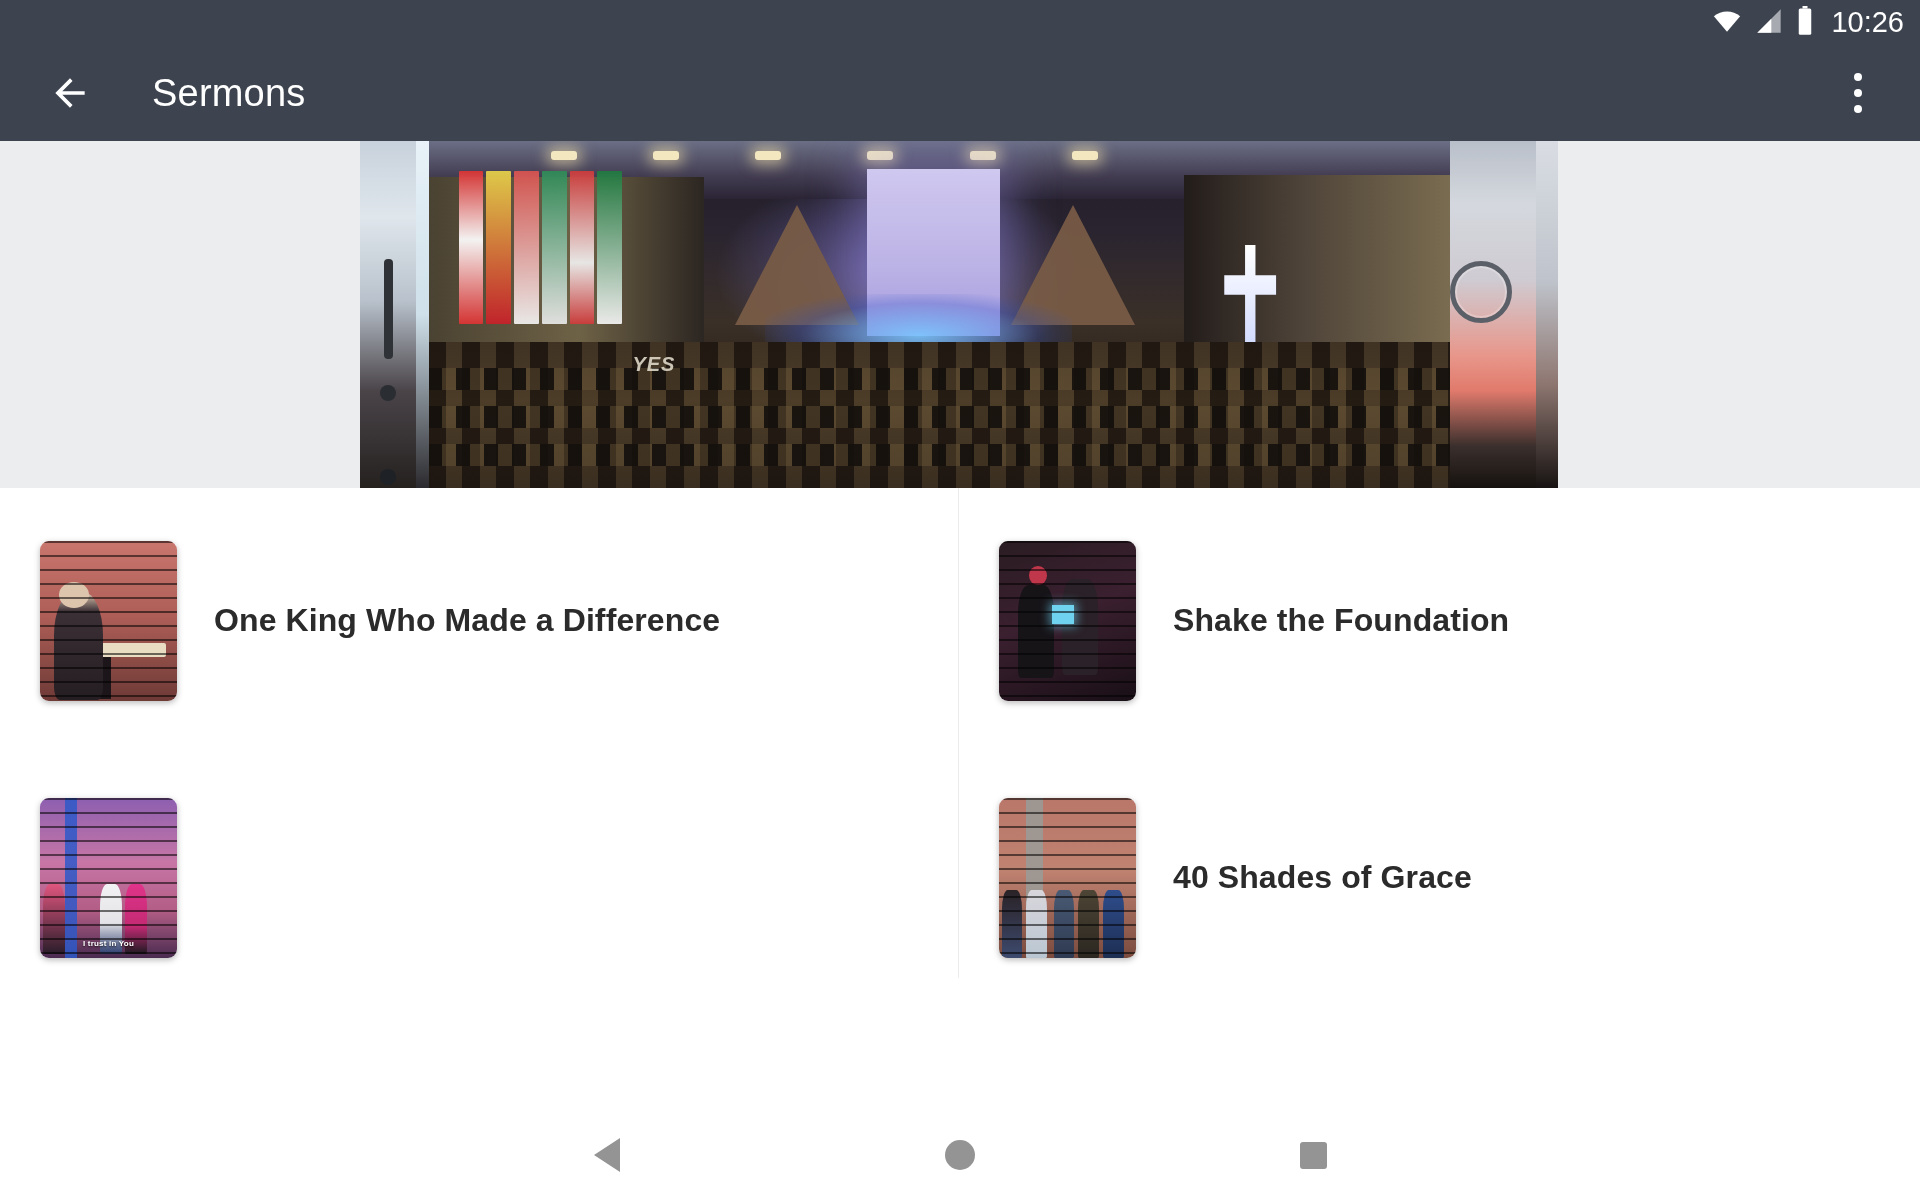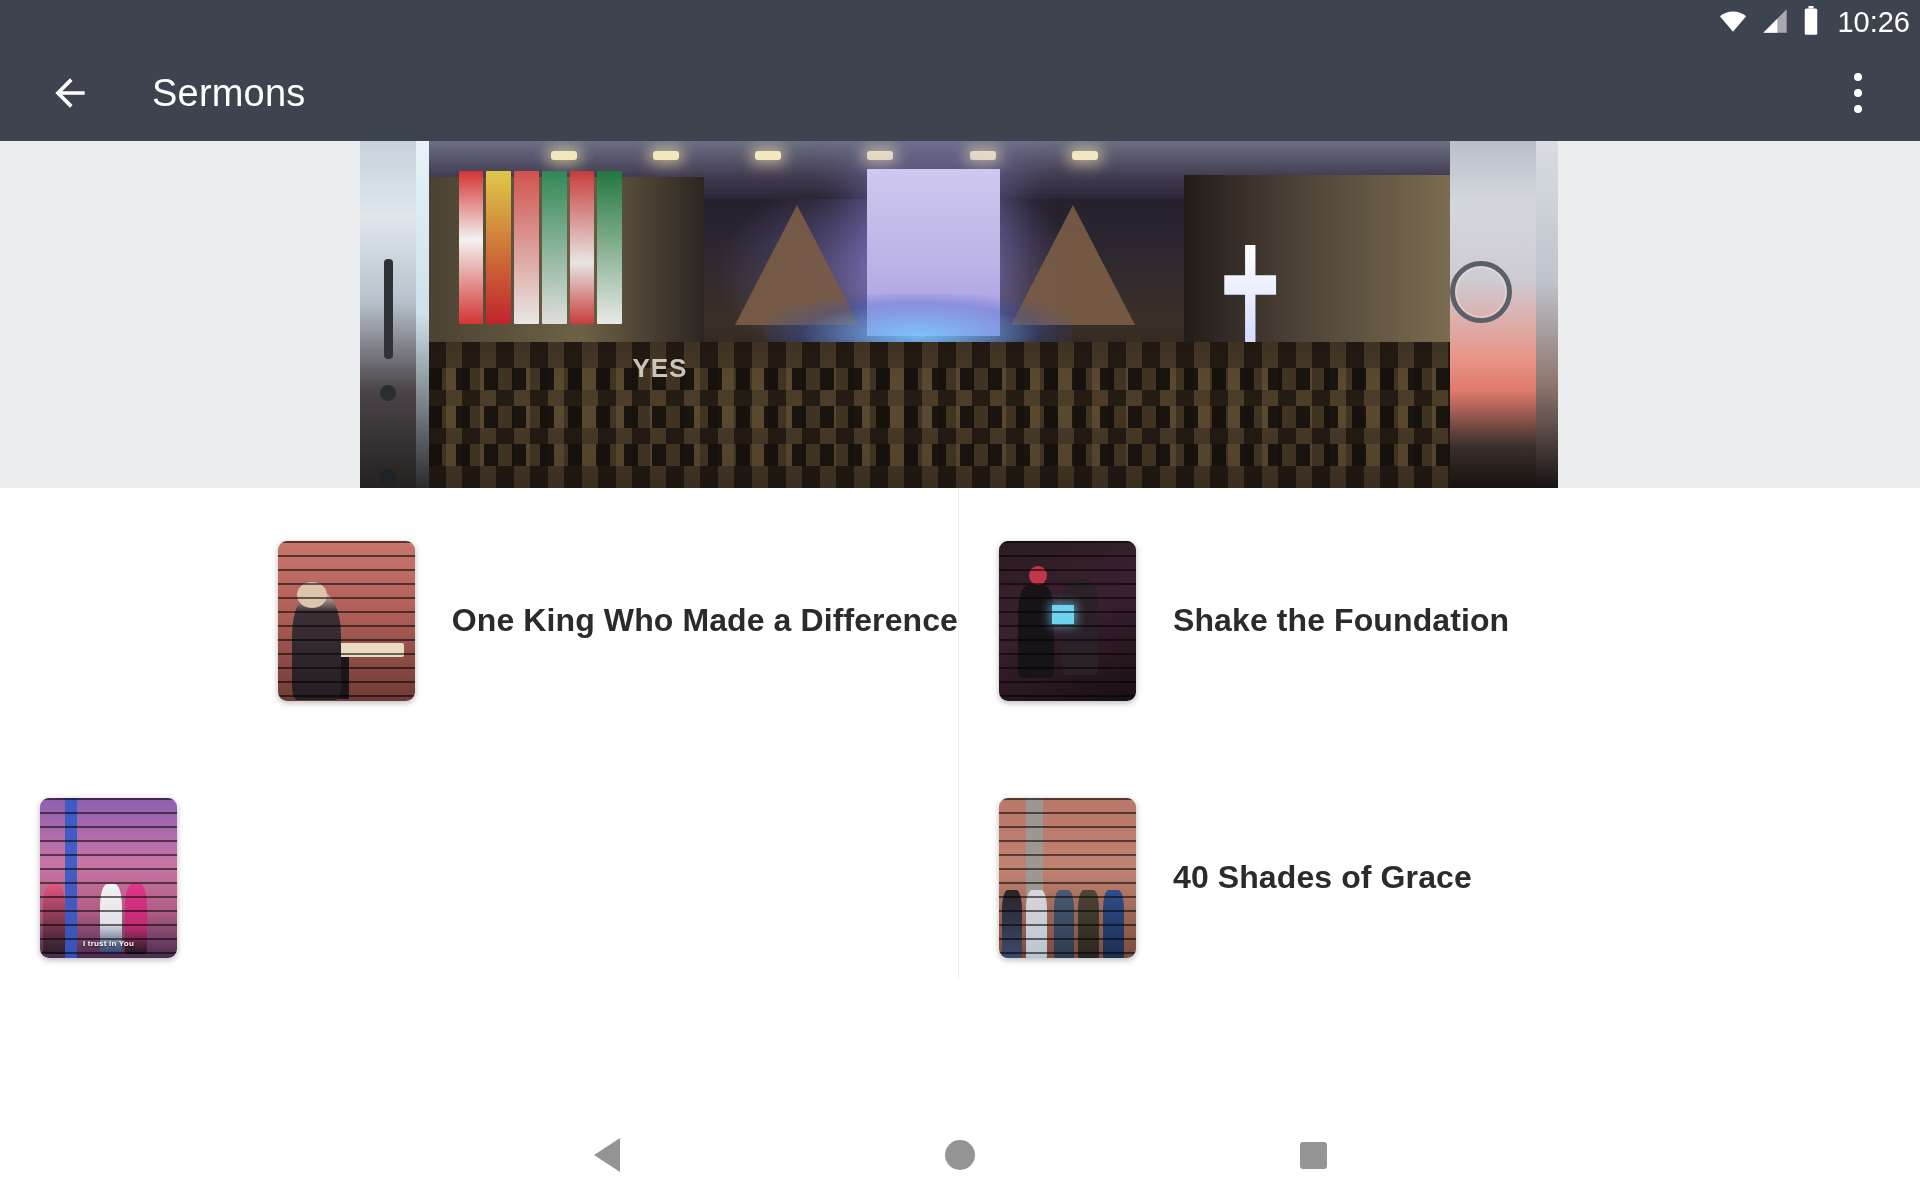--- a/index.html
+++ b/index.html
@@ -8,21 +8,21 @@
     font-family:"Liberation Sans", sans-serif;
     background:#ffffff; overflow:hidden;
   }
   #app { position:relative; width:1920px; height:1200px; }
 
   
   .statusbar {
     position:absolute; top:0; left:0; width:1920px; height:45px;
     background:#3D4450;
     display:flex; align-items:center; justify-content:flex-end;
-    padding-right:10px;
+    padding-right:16px;
   }
   .status-icons { display:flex; align-items:center; gap:13px; }
   .sb-icon { display:block; }
   .status-time {
     color:#ffffff; font-size:29px; font-weight:400;
     letter-spacing:0px; margin-left:17px; line-height:1;
     font-family:"Liberation Sans", sans-serif;
   }
 
   
@@ -125,23 +125,24 @@
     background:radial-gradient(ellipse at center, rgba(120,200,255,.85), rgba(40,80,200,.28) 55%, rgba(0,0,0,0) 78%);
   }
   .crowd {
     position:absolute; left:0; bottom:0; width:100%; height:42%;
     background:
       repeating-linear-gradient(90deg, rgba(30,22,16,.85) 0 18px, rgba(78,62,42,.6) 18px 34px),
       linear-gradient(180deg,#2b221a 0%,#4a3b26 40%,#1c1611 100%);
   }
   .crowd-row { position:absolute; left:0; width:100%; height:22px; background:repeating-linear-gradient(90deg, rgba(20,16,12,.9) 0 14px, rgba(120,98,62,.35) 14px 28px); }
   .yes-txt {
-    position:absolute; left:20%; top:61%; color:#e8e2d2; font-size:26px;
+    position:absolute; left:20%; top:61%; color:#e8e2d2; font-size:20px;
     font-weight:700; letter-spacing:1px; opacity:.85;
     font-family:"Liberation Sans", sans-serif;
+    font-style:italic;
   }
   .video-label {
     position:absolute; left:0; right:0; top:50%; transform:translateY(-50%);
     text-align:center; color:#ffffff; font-size:108px; font-weight:700;
     letter-spacing:2px; line-height:1;
     text-shadow:0 3px 16px rgba(0,0,0,.45);
     font-family:"Liberation Sans", sans-serif;
     z-index:9;
   }
 
@@ -150,21 +151,21 @@
     position:absolute; top:488px; left:0; width:1920px; height:600px;
     background:#ffffff;
   }
   .vdiv {
     position:absolute; left:958px; top:0; width:1px; height:490px;
     background:#ECECEC;
   }
   .cell {
     position:absolute; display:flex; align-items:center; height:265px;
   }
-  .cell.c0 { left:0;    top:488px; width:958px;justify-content:flex-end; }
+  .cell.c0 { left:0;    top:488px; width:958px; }
   .cell.c1 { left:959px;top:488px; width:961px; }
   .cell.c2 { left:0;    top:745px; width:958px; }
   .cell.c3 { left:959px;top:745px; width:961px; }
 
   .thumb {
     width:137px; height:160px; margin-left:40px; flex:none;
     border-radius:9px; overflow:hidden; position:relative;
     box-shadow:0 2px 6px rgba(0,0,0,.28);
     background:#2a2020;
   }

